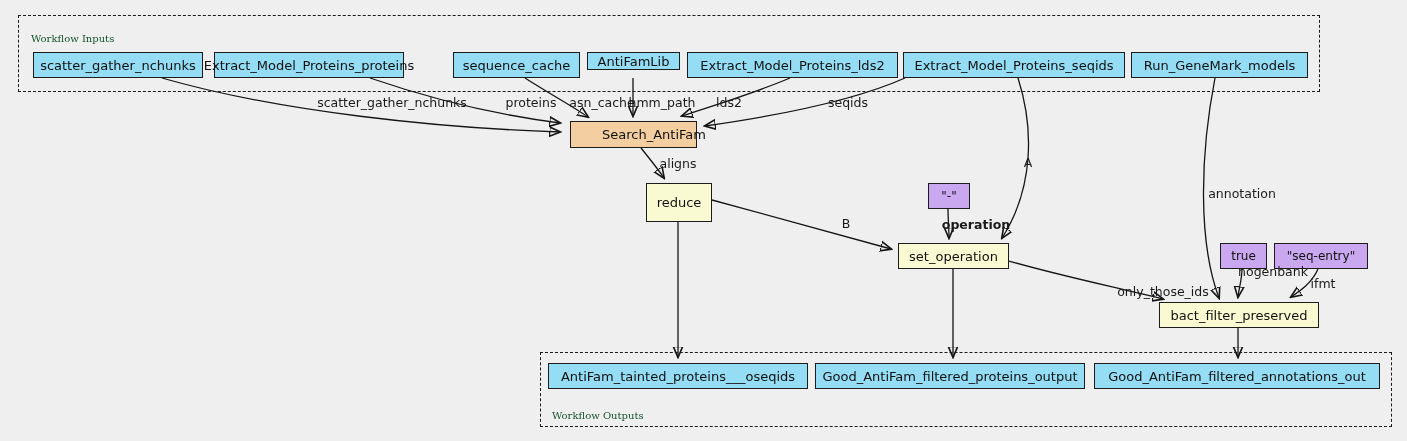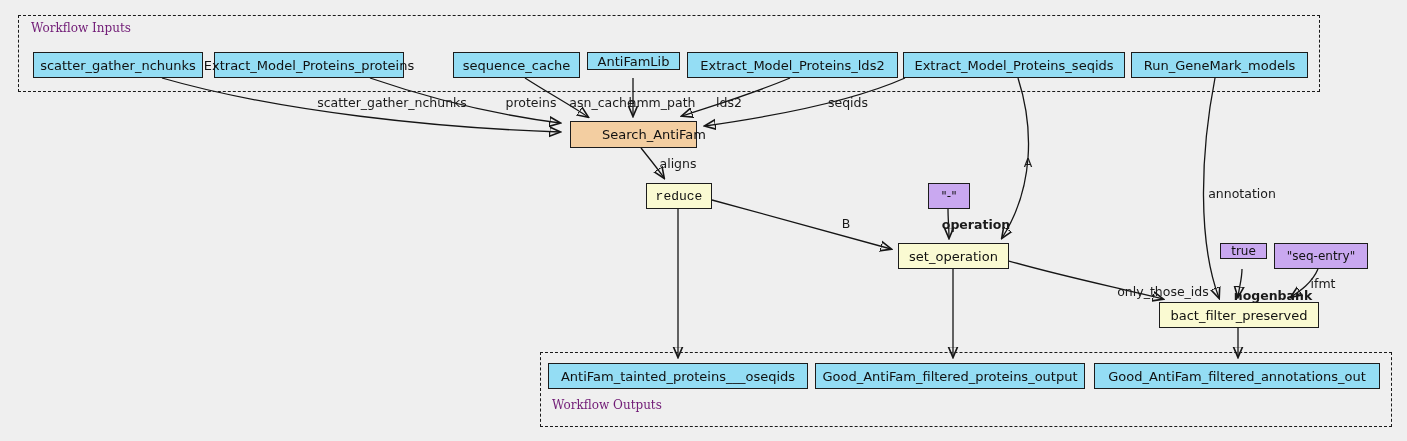--- a/index.html
+++ b/index.html
@@ -12,23 +12,24 @@
     overflow:hidden;
   }
   .cluster{
     position:absolute;
     border:1.5px dashed #1a1a1a;
     background:transparent;
   }
   .cluster-label{
     position:absolute;
     font-family:"DejaVu Serif","Liberation Serif",serif;
-    font-size:12px;
-    color:#701a75;
+    font-size:10px;
+    color:#14532d;
     white-space:nowrap;
+    margin-top:12px;
   }
   .node{
     position:absolute;
     display:flex;align-items:center;justify-content:center;
     border:1.5px solid #1c1c1c;
     font-size:13px;
     white-space:nowrap;
     box-sizing:border-box;
   }
   .io{background:#94ddf4;}
@@ -85,39 +86,39 @@
 
   <div class="node io" style="left:33px;top:52px;width:170px;height:26px;">scatter_gather_nchunks</div>
   <div class="node io" style="left:214px;top:52px;width:190px;height:26px;">Extract_Model_Proteins_proteins</div>
   <div class="node io" style="left:453px;top:52px;width:127px;height:26px;">sequence_cache</div>
   <div class="node io" style="left:587px;top:52px;width:93px;height:18px;">AntiFamLib</div>
   <div class="node io" style="left:687px;top:52px;width:211px;height:26px;">Extract_Model_Proteins_lds2</div>
   <div class="node io" style="left:903px;top:52px;width:222px;height:26px;">Extract_Model_Proteins_seqids</div>
   <div class="node io" style="left:1131px;top:52px;width:177px;height:26px;">Run_GeneMark_models</div>
 
   <div class="node subwf" style="left:570px;top:121px;width:127px;height:27px;padding-left:41px;">Search_AntiFam</div>
-  <div class="node step" style="left:646px;top:183px;width:66px;height:26px;font-family:Liberation Mono, monospace;">reduce</div>
+  <div class="node step" style="left:646px;top:183px;width:66px;height:39px;">reduce</div>
   <div class="node default" style="left:928px;top:183px;width:42px;height:26px;">"-"</div>
   <div class="node step" style="left:898px;top:243px;width:111px;height:26px;">set_operation</div>
-  <div class="node default" style="left:1220px;top:243px;width:47px;height:16px;">true</div>
+  <div class="node default" style="left:1220px;top:243px;width:47px;height:26px;">true</div>
   <div class="node default" style="left:1274px;top:243px;width:94px;height:26px;">"seq-entry"</div>
   <div class="node step" style="left:1159px;top:302px;width:160px;height:26px;">bact_filter_preserved</div>
 
   <div class="node io" style="left:548px;top:363px;width:260px;height:26px;">AntiFam_tainted_proteins___oseqids</div>
   <div class="node io" style="left:815px;top:363px;width:270px;height:26px;">Good_AntiFam_filtered_proteins_output</div>
   <div class="node io" style="left:1094px;top:363px;width:286px;height:26px;">Good_AntiFam_filtered_annotations_out</div>
 
   <span class="edge-label" style="left:392px;top:95px;">scatter_gather_nchunks</span>
   <span class="edge-label" style="left:531px;top:95px;">proteins</span>
   <span class="edge-label" style="left:602px;top:95px;">asn_cache</span>
   <span class="edge-label" style="left:662px;top:95px;">hmm_path</span>
   <span class="edge-label" style="left:729px;top:95px;">lds2</span>
   <span class="edge-label" style="left:848px;top:95px;">seqids</span>
   <span class="edge-label" style="left:678px;top:156px;">aligns</span>
   <span class="edge-label" style="left:846px;top:216px;">B</span>
   <span class="edge-label" style="left:976px;top:217px;font-weight:bold;">operation</span>
   <span class="edge-label" style="left:1028px;top:155px;">A</span>
   <span class="edge-label" style="left:1242px;top:186px;">annotation</span>
   <span class="edge-label" style="left:1163px;top:276px;margin-top:8px;">only_those_ids</span>
-  <span class="edge-label" style="left:1273px;top:288px;font-weight:bold;">nogenbank</span>
+  <span class="edge-label" style="left:1273px;top:264px;">nogenbank</span>
   <span class="edge-label" style="left:1323px;top:276px;text-align:center;">ifmt</span>
 
 </div>
 
 </body></html>

